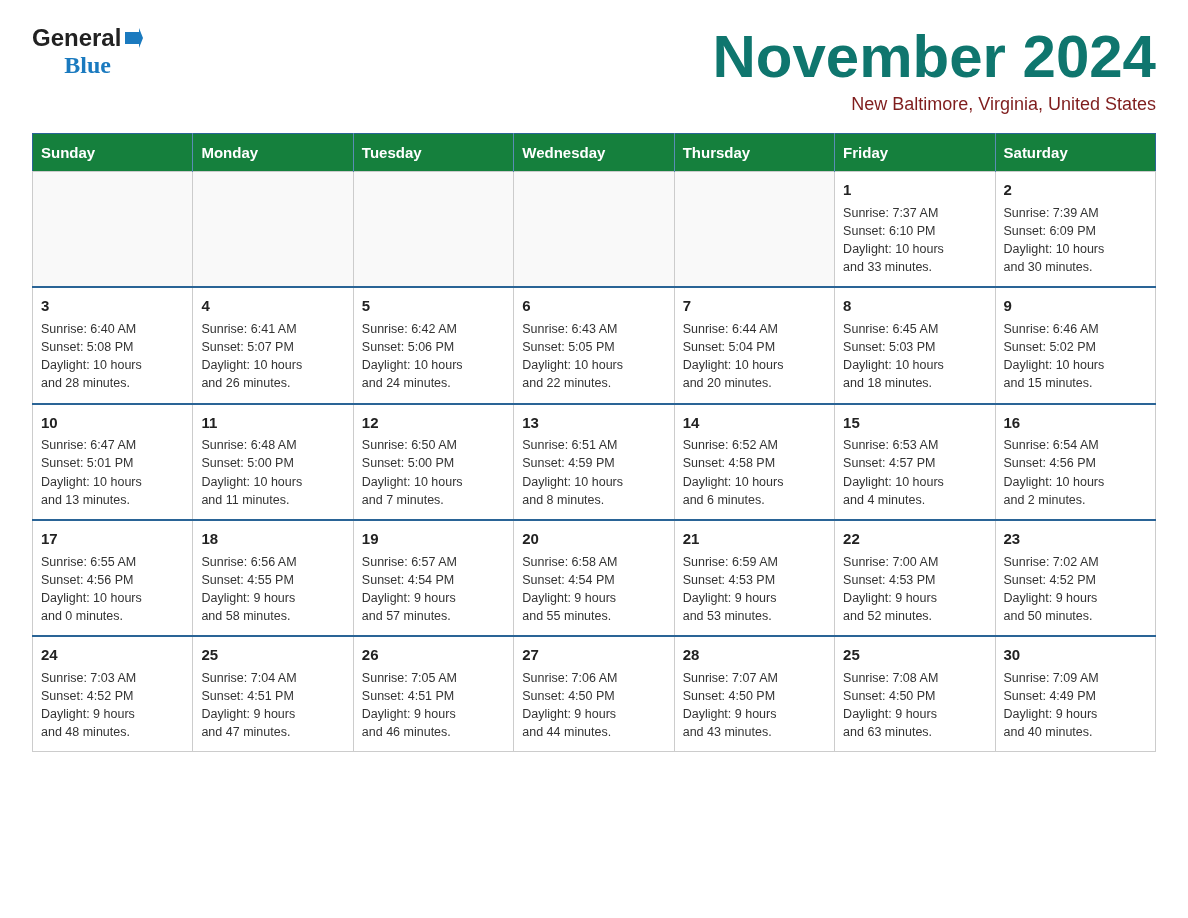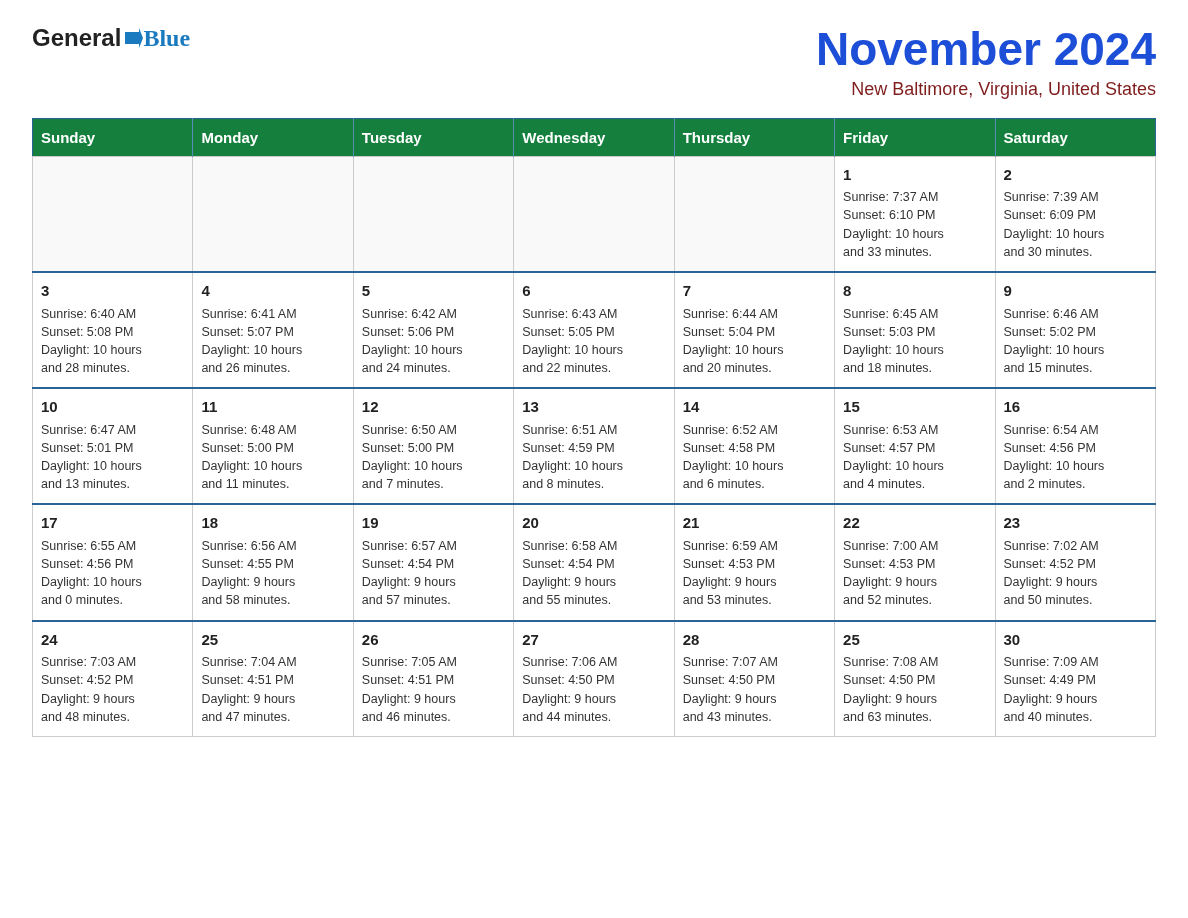--- a/index.html
+++ b/index.html
@@ -11,30 +11,30 @@
       min-height: 918px;
     }
     .header {
       display: flex;
       justify-content: space-between;
       align-items: flex-start;
       margin-bottom: 18px;
     }
     .logo {
       display: flex;
-      flex-direction: row;
+      flex-direction: column;
       align-items: center;
     }
     .title-block {
       text-align: right;
     }
     .month-title {
-      font-size: 46px;
-      font-weight: bold;
-      color: #1d4ed8;
+      font-size: 60px;
+      font-weight: bold;
+      color: #0f766e;
       line-height: 1.1;
     }
     .location {
       font-size: 18px;
       color: #7f1d1d;
       margin-top: 4px;
     }
     .calendar {
       width: 100%;
       border-collapse: collapse;

